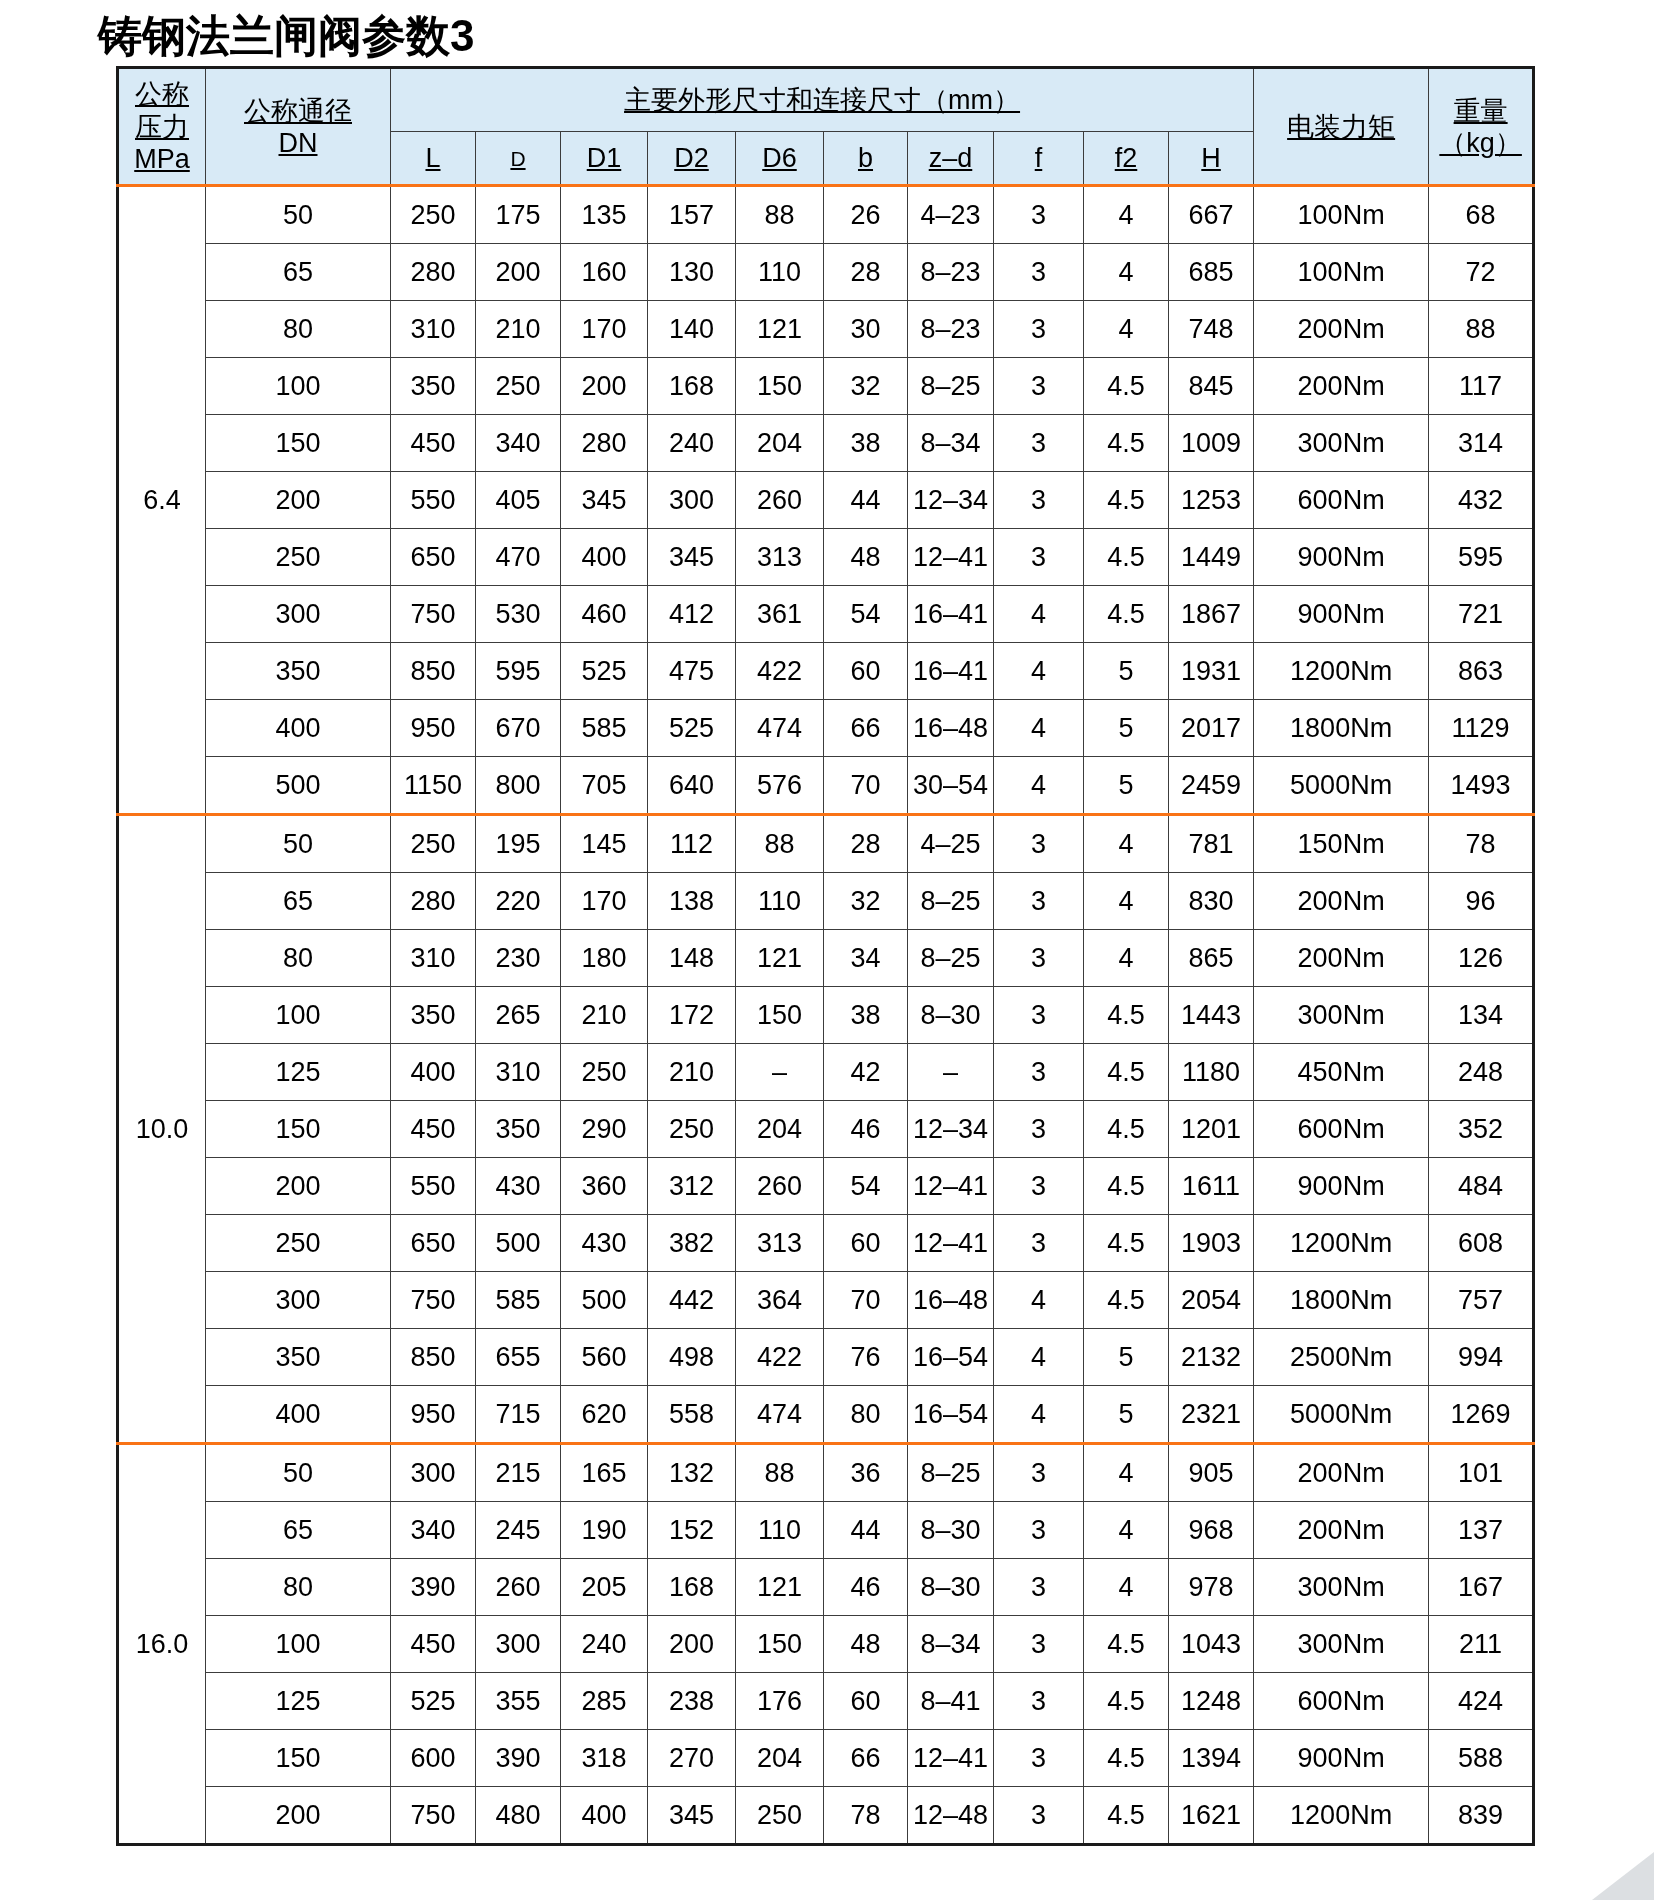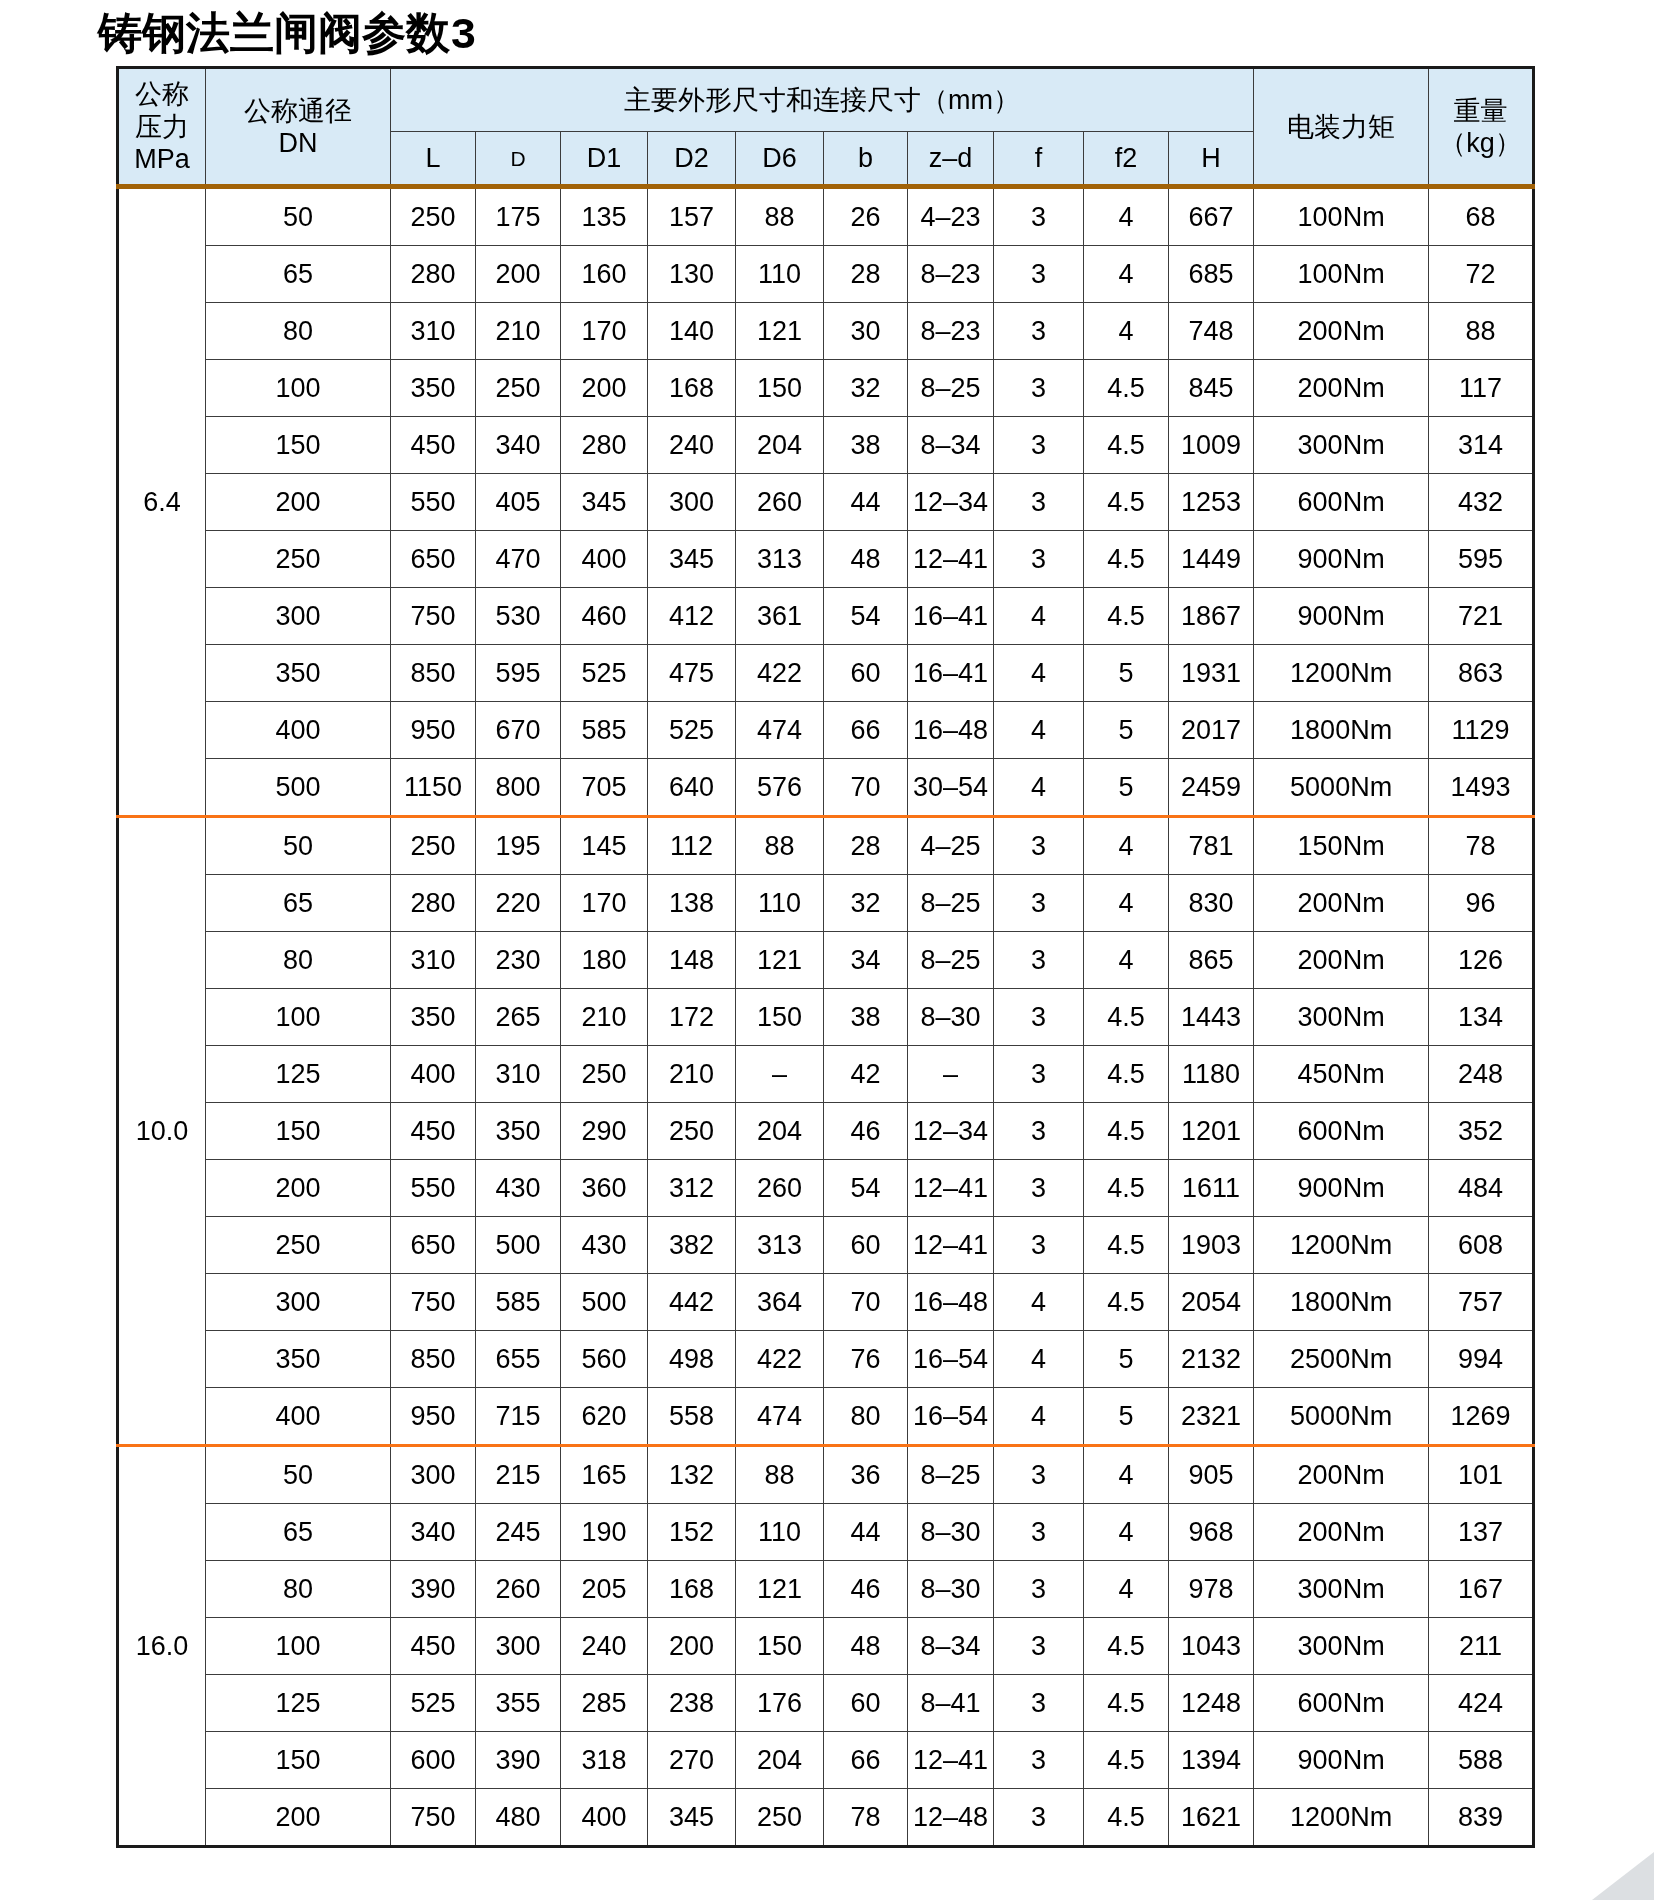--- a/index.html
+++ b/index.html
@@ -2,39 +2,39 @@
 <html><head>
 <meta charset="utf-8">
 <style>
   html,body{margin:0;padding:0;}
   body{
     width:1654px;height:1900px;background:#ffffff;position:relative;overflow:hidden;
     font-family:"Liberation Sans","DejaVu Sans",sans-serif;color:#000;
   }
   .page{padding:8px 0 0 96px;}
   .doc-title{
-    margin:4px 0 6px 2px;font-size:44px;line-height:1.1;font-weight:bold;color:#000;font-family:Liberation Mono, monospace;
+    margin:4px 0 6px 2px;font-size:44px;line-height:1.1;font-weight:bold;color:#000;
   }
   .doc-subtitle{
     margin:0 0 14px 0;font-size:31px;line-height:1.15;font-weight:bold;color:#000;
   }
   table.spec{
     margin-left:20px;border-collapse:collapse;table-layout:fixed;width:1416px;
     border:3px solid #1a1a1a;
   }
   table.spec th, table.spec td{
     border:1px solid #3c3c3c;text-align:center;vertical-align:middle;
     font-size:27px;padding:0;overflow:hidden;
   }
   thead th{
     background:#d8eaf6;font-weight:normal;line-height:1.2;white-space:pre-line;
   }
   thead tr.h1 th{height:62px;}
   thead tr.h2 th{height:52px;}
-  thead{border-bottom:5px solid #a16207;}
+  thead{border-bottom:3px solid #a16207;text-decoration:underline;}
   thead th.dim-small{font-size:21px;}
   tbody td{height:56px;border-top:2px solid #4d4d4d;background:#fff;}
   tbody tr.section-first td{border-top:3px solid #f97316;}
   td.pressure-cell{font-size:27px;}
   .corner-watermark{
     position:absolute;right:0;bottom:0;width:0;height:0;
     border-right:62px solid #c9ced3;border-top:48px solid transparent;opacity:.65;
   }
 </style>
 </head>

